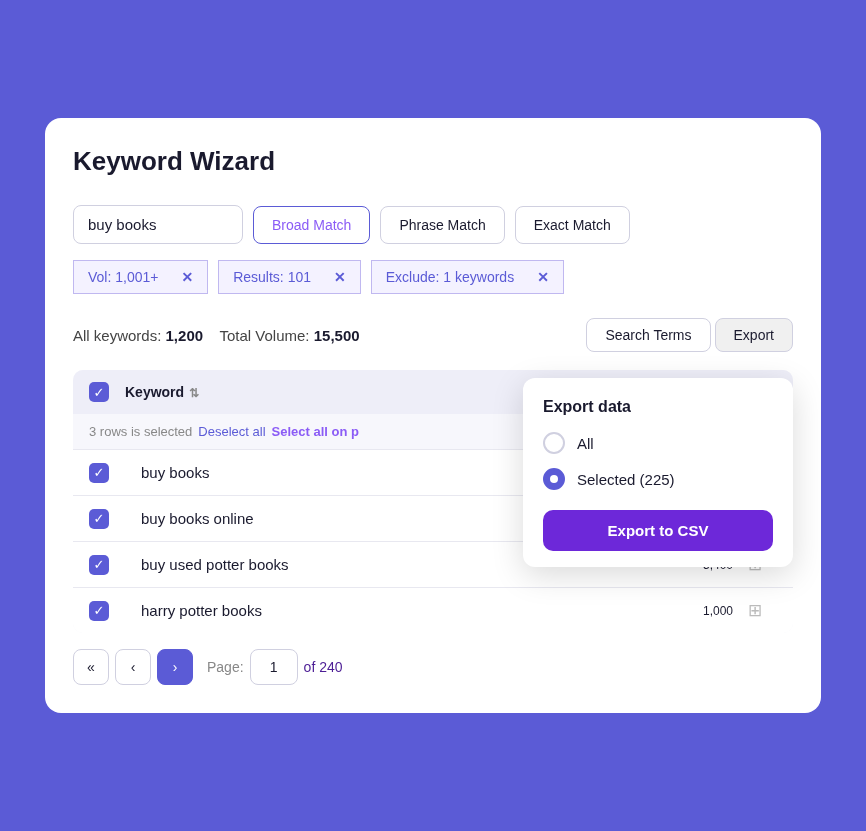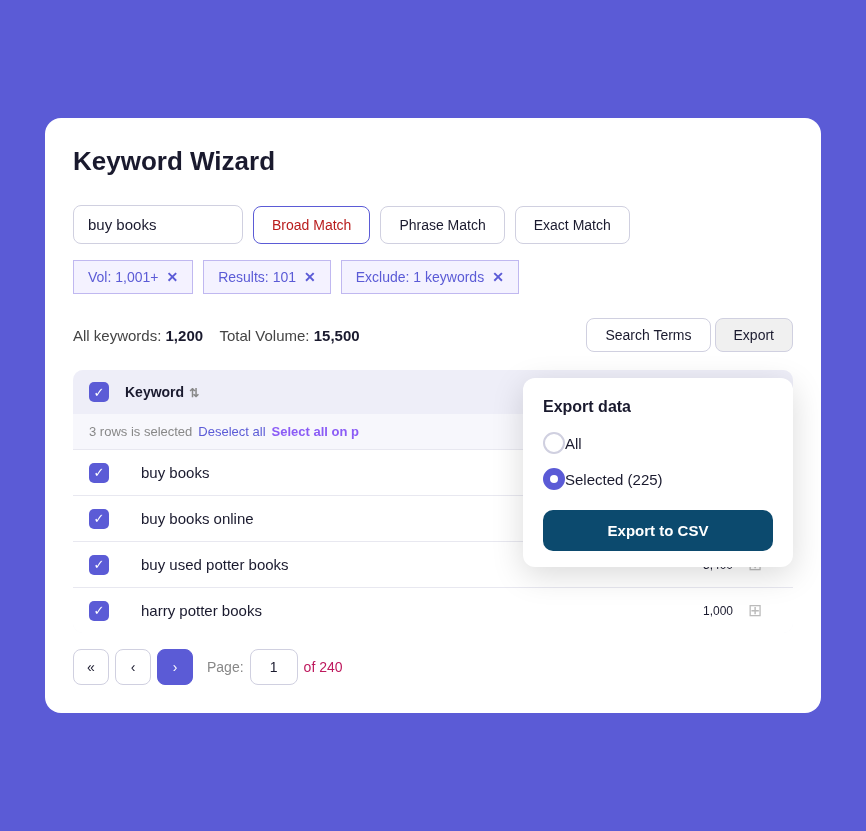--- a/index.html
+++ b/index.html
@@ -53,33 +53,33 @@
       border: 1.5px solid #d0d0e0;
       border-radius: 8px;
       padding: 10px 18px;
       font-size: 14px;
       background: #fff;
       color: #1a1a2e;
       cursor: pointer;
     }
     .match-btn.active {
       border-color: #5b5bd6;
-      color: #b91c1c;
+      color: #8b5cf6;
       background: #fff;
     }
     .filter-row {
       display: flex;
       gap: 10px;
       margin-bottom: 24px;
       flex-wrap: wrap;
     }
     .filter-chip {
       display: flex;
       align-items: center;
-      gap: 8px;
+      gap: 23px;
       border: 1.5px solid #c0b8f0;
       border-radius: 0;
       padding: 8px 14px;
       background: #f4f2ff;
       color: #5b5bd6;
       font-size: 14px;
       font-weight: 500;
     }
     .chip-close {
       cursor: pointer;
@@ -242,21 +242,21 @@
       border-radius: 8px;
       width: 48px;
       height: 36px;
       text-align: center;
       font-size: 14px;
       color: #1a1a2e;
       outline: none;
     }
     .page-of {
       font-size: 14px;
-      color: #be185d;
+      color: #4c1d95;
     }
 
     
     .export-dropdown {
       position: absolute;
       top: 60px;
       right: 0;
       background: #fff;
       border-radius: 12px;
       box-shadow: 0 8px 32px rgba(0,0,0,0.15);
@@ -266,20 +266,21 @@
     }
     .export-title {
       font-size: 16px;
       font-weight: 700;
       color: #1a1a2e;
       margin-bottom: 16px;
     }
     .radio-row {
       display: flex;
       align-items: center;
+      gap: 12px;
       margin-bottom: 14px;
     }
     .radio-circle {
       width: 22px;
       height: 22px;
       border-radius: 50%;
       border: 2px solid #d0d0e0;
       background: #fff;
       display: flex;
       align-items: center;
@@ -296,21 +297,21 @@
       width: 8px;
       height: 8px;
       border-radius: 50%;
       background: #fff;
     }
     .radio-label {
       font-size: 15px;
       color: #1a1a2e;
     }
     .export-csv-btn {
-      background: #0c4a6e;
+      background: #6d28d9;
       color: #fff;
       border: none;
       border-radius: 10px;
       padding: 12px 0;
       font-size: 15px;
       font-weight: 700;
       width: 100%;
       cursor: pointer;
       margin-top: 6px;
     }

